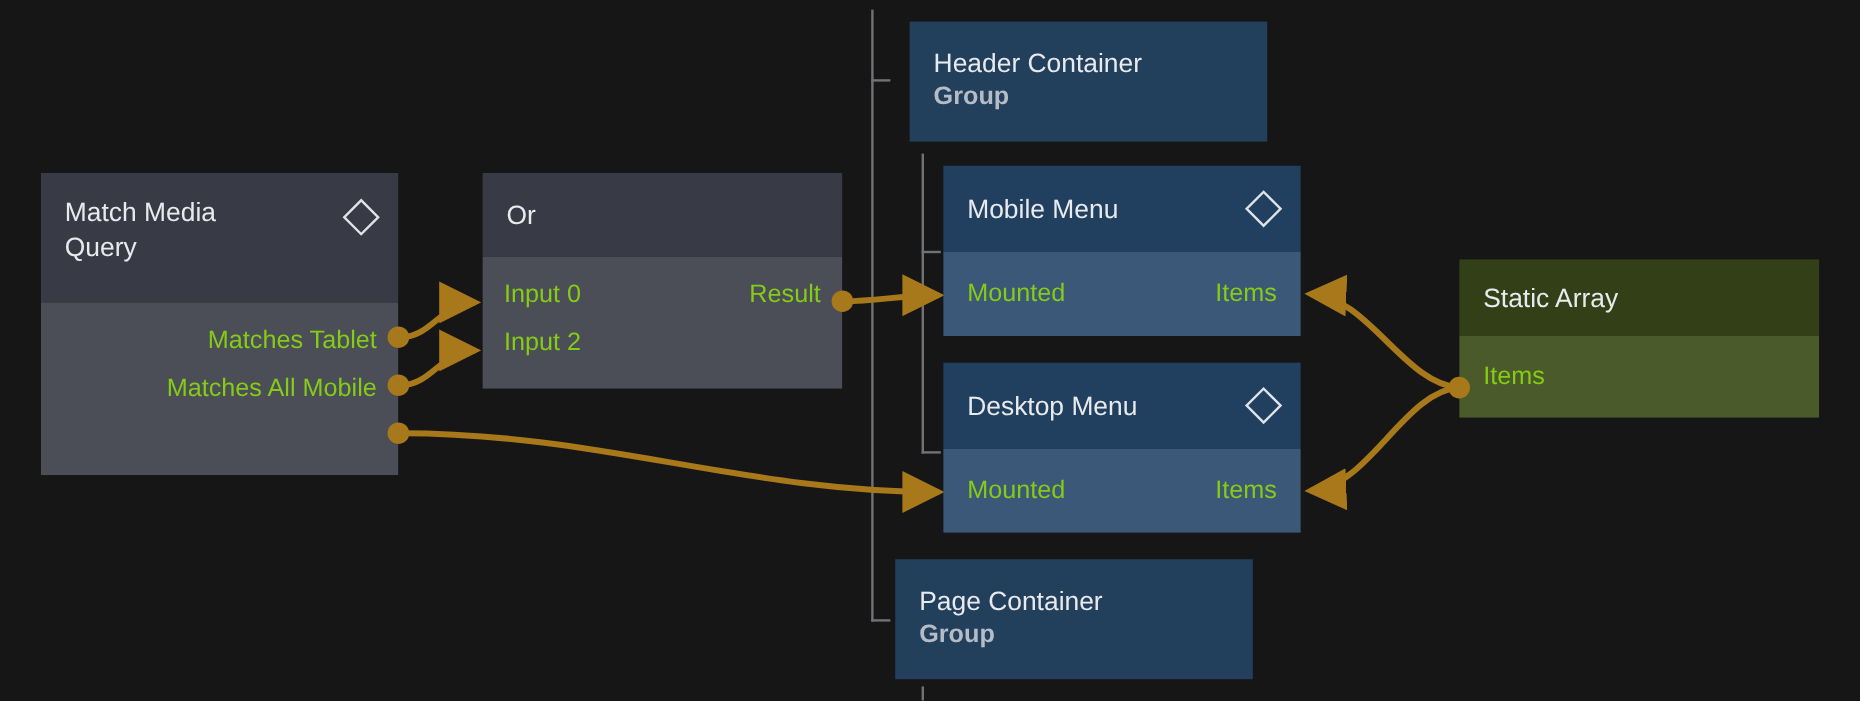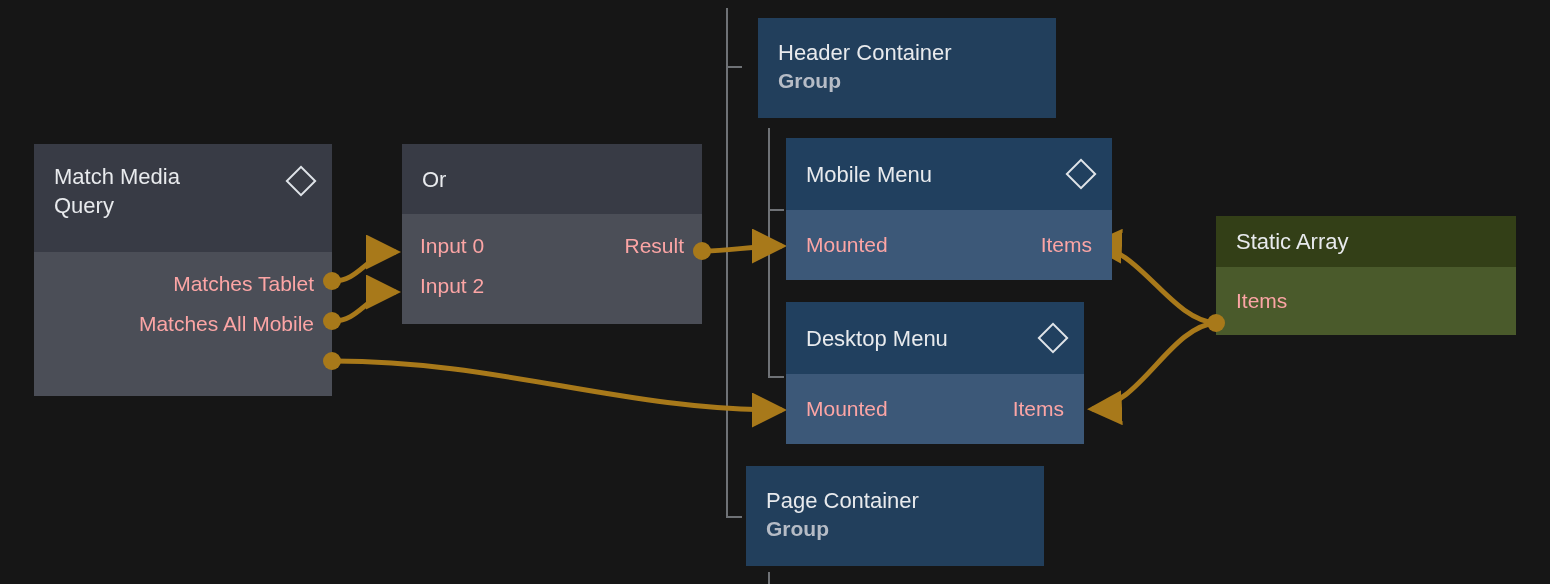--- a/index.html
+++ b/index.html
@@ -50,21 +50,21 @@
   .node-body {
     box-sizing: border-box;
   }
   .port-row {
     display: flex;
     align-items: center;
     justify-content: space-between;
     box-sizing: border-box;
   }
   .port-label {
-    color: #fca5a5;
+    color: #84cc16;
     font-size: 21px;
     line-height: 28px;
     white-space: nowrap;
   }
   .port-label.out {
     margin-left: auto;
   }
 
   
   .grey .node-header { background: #383b45; justify-content: space-between; }
@@ -172,21 +172,21 @@
       </div>
     </div>
   </div>
   <div class="port-dot" style="left:693px; top:242px;"></div>
 
   <div class="node group-node" style="left:746px; top:18px; width:298px; height:100px; padding:20px 20px 0 20px;margin-left:12px;">
     <div class="node-title">Header Container</div>
     <div class="node-subtitle">Group</div>
   </div>
 
-  <div class="node blue" style="left:786px; top:138px; width:326px; height:142px;">
+  <div class="node blue" style="left:786px; top:138px; width:298px; height:142px;">
     <div class="node-header" style="height:72px; padding:0 20px; align-items:center;">
       <div class="node-title">Mobile Menu</div>
       <span class="diamond"></span>
     </div>
     <div class="node-body" style="height:70px; padding:0 20px; display:flex; align-items:center;">
       <div class="port-row" style="width:100%;">
         <span class="port-label">Mounted</span>
         <span class="port-label">Items</span>
       </div>
     </div>
@@ -204,21 +204,21 @@
       </div>
     </div>
   </div>
 
   <div class="node group-node" style="left:746px; top:466px; width:298px; height:100px; padding:20px 20px 0 20px;">
     <div class="node-title">Page Container</div>
     <div class="node-subtitle">Group</div>
   </div>
 
   <div class="node green" style="left:1216px; top:216px; width:300px; height:140px;">
-    <div class="node-header" style="height:51px; padding:0 20px; align-items:center;">
+    <div class="node-header" style="height:64px; padding:0 20px; align-items:center;">
       <div class="node-title">Static Array</div>
     </div>
     <div class="node-body" style="height:68px; padding:0 20px; display:flex; align-items:center;">
       <span class="port-label">Items</span>
     </div>
   </div>
   <div class="port-dot" style="left:1207px; top:314px;"></div>
 
 </div>
 

